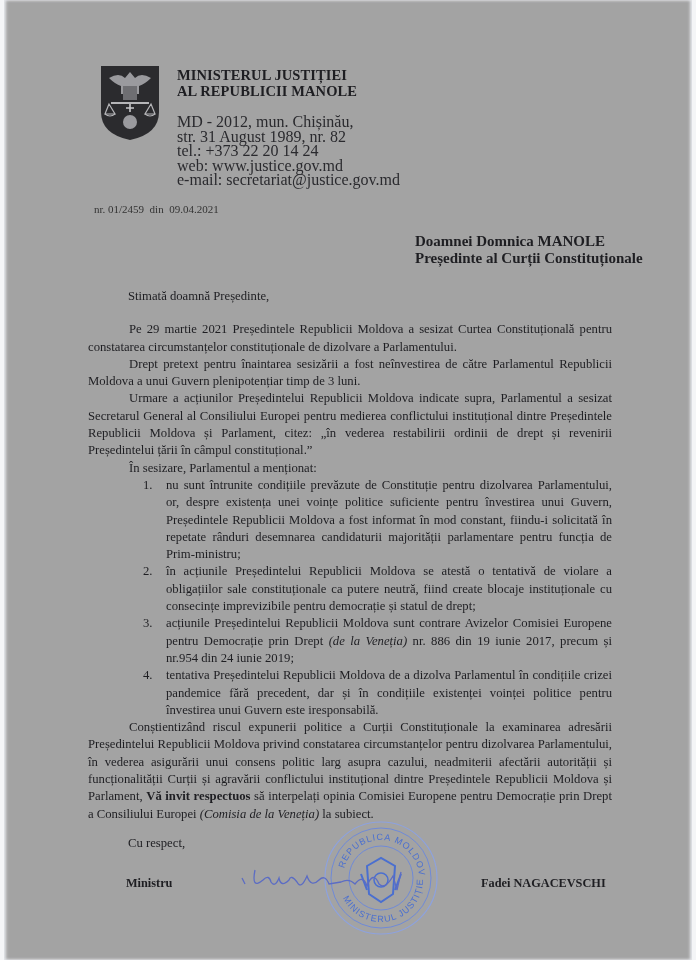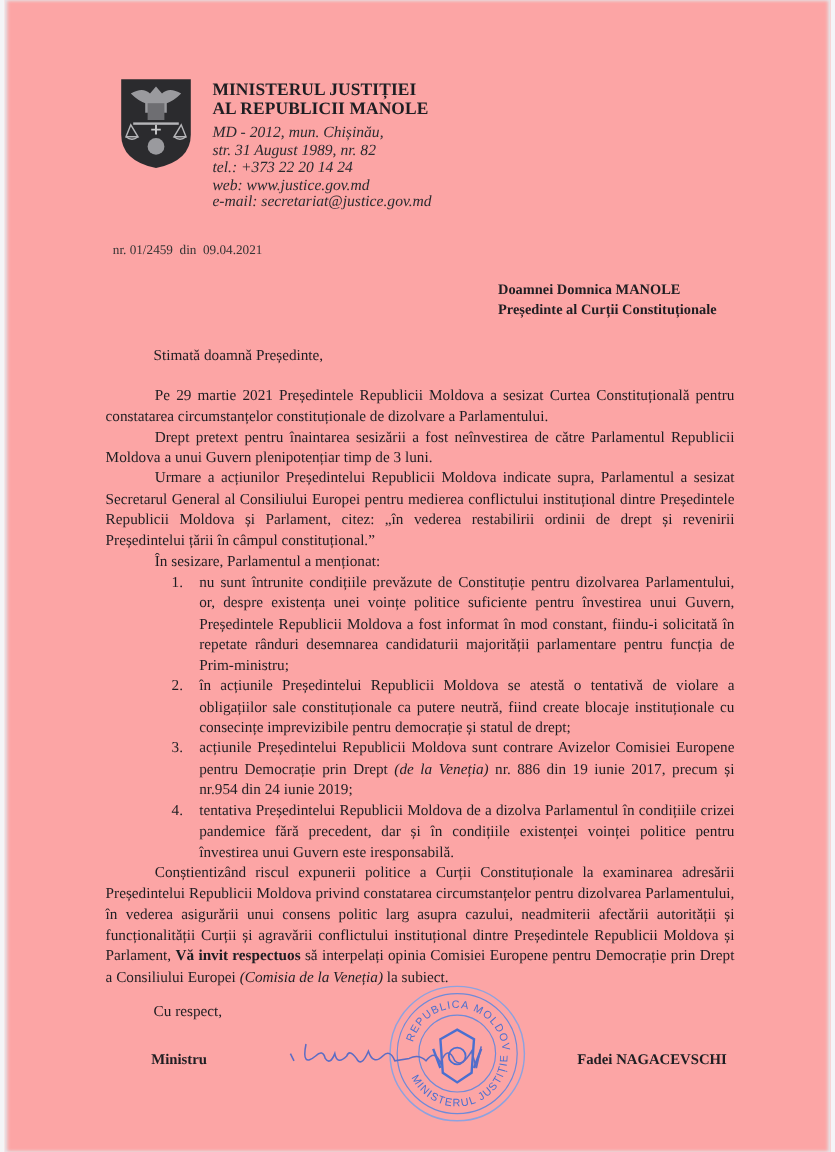--- a/index.html
+++ b/index.html
@@ -4,29 +4,29 @@
 <style>
   html, body { margin: 0; padding: 0; }
   body {
     width: 696px; height: 960px; overflow: hidden;
     background: #f4f5f7;
     font-family: "Liberation Serif", "DejaVu Serif", serif;
     color: #1e1e22;
   }
   .page {
     position: absolute; left: 4px; top: 0; width: 688px; height: 960px;
-    background: #fca5a5;
+    background: #a3a3a3;
     box-shadow: inset 2px 0 3px #e4e6ea, inset -2px 0 3px #e4e6ea;
   }
   .logo { position: absolute; left: 95px; top: 64px; width: 62px; height: 78px; }
   .ministry { position: absolute; left: 173px; top: 67px; }
   .ministry-name { font-weight: bold; font-size: 14.5px; line-height: 16px; letter-spacing: 0.1px; }
-  .ministry-addr { font-style: italic; font-size: 13px; line-height: 14.5px; margin-top: 4px; color: #2a2a2e; }
+  .ministry-addr { font-size: 16px; line-height: 14.5px; margin-top: 16px; color: #2a2a2e; }
   .regnum { position: absolute; left: 90px; top: 203px; font-size: 11px; color: #333; }
-  .recipient { position: absolute; left: 411px; top: 233px; font-weight: bold; font-size: 12px; line-height: 17px; }
+  .recipient { position: absolute; left: 411px; top: 233px; font-weight: bold; font-size: 15px; line-height: 17px; }
   .body { position: absolute; left: 84px; top: 288px; width: 524px; font-size: 12.7px; line-height: 17.3px; }
   .greet { margin-left: 40px; margin-bottom: 16px; }
   p { margin: 0; text-align: justify; }
   .ind { text-indent: 41px; }
   ol { margin: 0; padding: 0; list-style: none; }
   ol li { position: relative; padding-left: 78px; text-align: justify; }
   ol li .num { position: absolute; left: 55px; }
   .closing { margin-left: 40px; margin-top: 12px; }
   .sign-row { position: absolute; top: 876px; left: 0; width: 688px; font-weight: bold; font-size: 12.3px; }
   .sign-title { position: absolute; left: 122px; }

